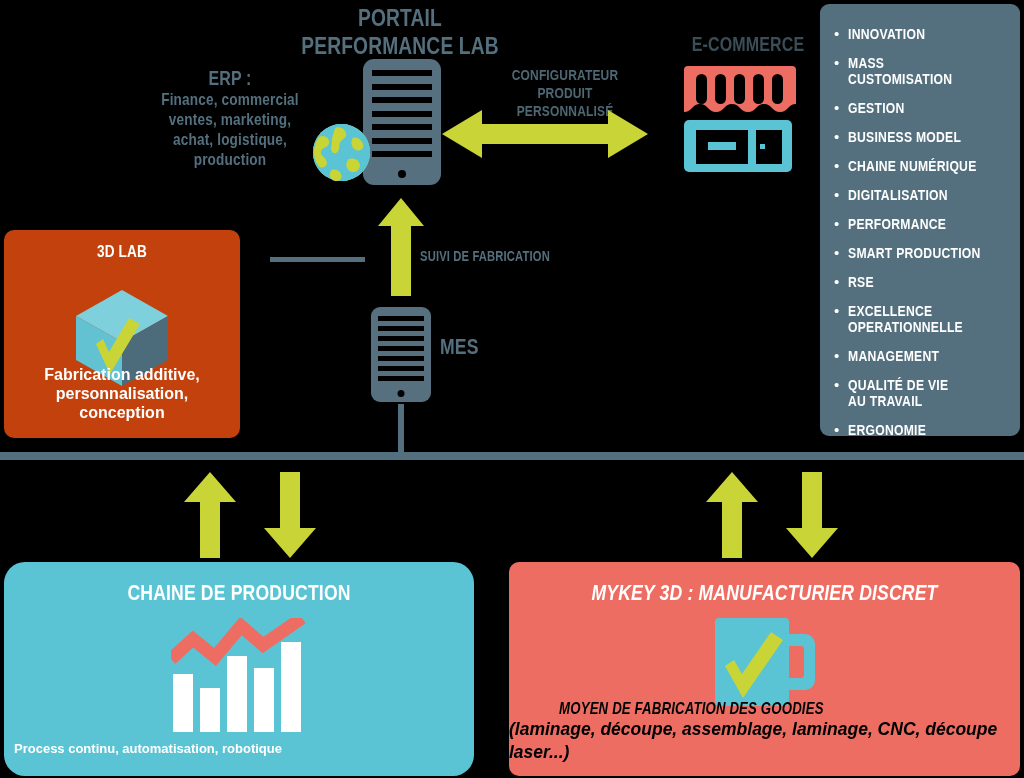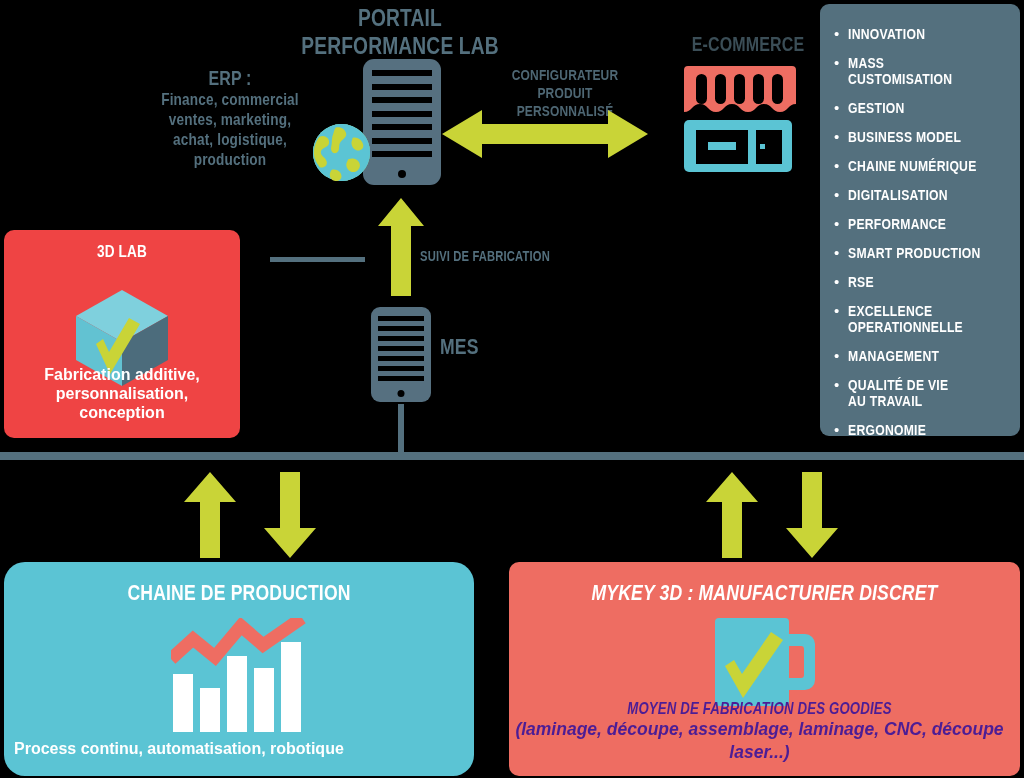--- a/index.html
+++ b/index.html
@@ -61,42 +61,42 @@
       border-radius:9px;box-sizing:border-box;padding:22px 10px 10px 14px;}
   #right-panel ul{list-style:none;margin:0;padding:0;}
   #right-panel li{color:#fff;font-size:14.5px;line-height:16px;margin-bottom:13px;
       position:relative;padding-left:14px;}
   #right-panel li .bullet{position:absolute;left:0;top:0;color:#fff;font-size:15px;}
   #right-panel li .txt{display:inline-block;transform:scaleX(.84);
       transform-origin:left center;white-space:pre-line;font-weight:700;
       letter-spacing:.3px;}
 
   
-  #lab-box{left:4px;top:230px;width:236px;height:208px;background:#ef4444;
+  #lab-box{left:4px;top:230px;width:236px;height:208px;background:#c2410c;
       border-radius:10px;}
   #lab-title{position:absolute;left:0;right:0;top:12px;text-align:center;color:#fff;
       font-size:17px;}
   #lab-cube{position:absolute;left:50%;top:58px;transform:translateX(-50%);}
   #lab-caption{position:absolute;left:8px;right:8px;bottom:16px;text-align:center;
       color:#fff;font-size:16px;line-height:19px;font-weight:700;}
 
   
   #shop-icon{left:680px;top:62px;}
 
   
   #prod-box{left:4px;top:562px;width:470px;height:214px;background:#5BC4D4;
       border-radius:21px;}
   #mykey-box{left:509px;top:562px;width:511px;height:214px;background:#EE6D62;
       border-radius:10px;font-style:italic;}
   .box-title{position:absolute;left:6px;right:6px;top:18px;text-align:center;
       color:#fff;font-size:22px;}
   #prod-caption{position:absolute;left:10px;right:10px;bottom:16px;color:#fff;
-      font-size:16px;line-height:23px;text-align:left;font-weight:700;}
-  #mykey-caption{position:absolute;left:0;right:10px;bottom:12px;text-align:center;
-      color:#4c1d95;}
+      font-size:13px;line-height:23px;text-align:left;font-weight:700;}
+  #mykey-caption{position:absolute;left:0;right:10px;bottom:12px;text-align:left;
+      color:#000000;}
   #mykey-caption .l1{font-size:16.5px;line-height:20px;}
   #mykey-caption .l2{font-size:17.5px;line-height:23px;font-weight:700;}
   #prod-chart{position:absolute;left:50%;top:56px;transform:translateX(-50%);}
   #mug-icon{position:absolute;left:50%;top:56px;transform:translateX(-50%);}
 </style>
 </head>
 <body>
 
 <div class="stage">
 

